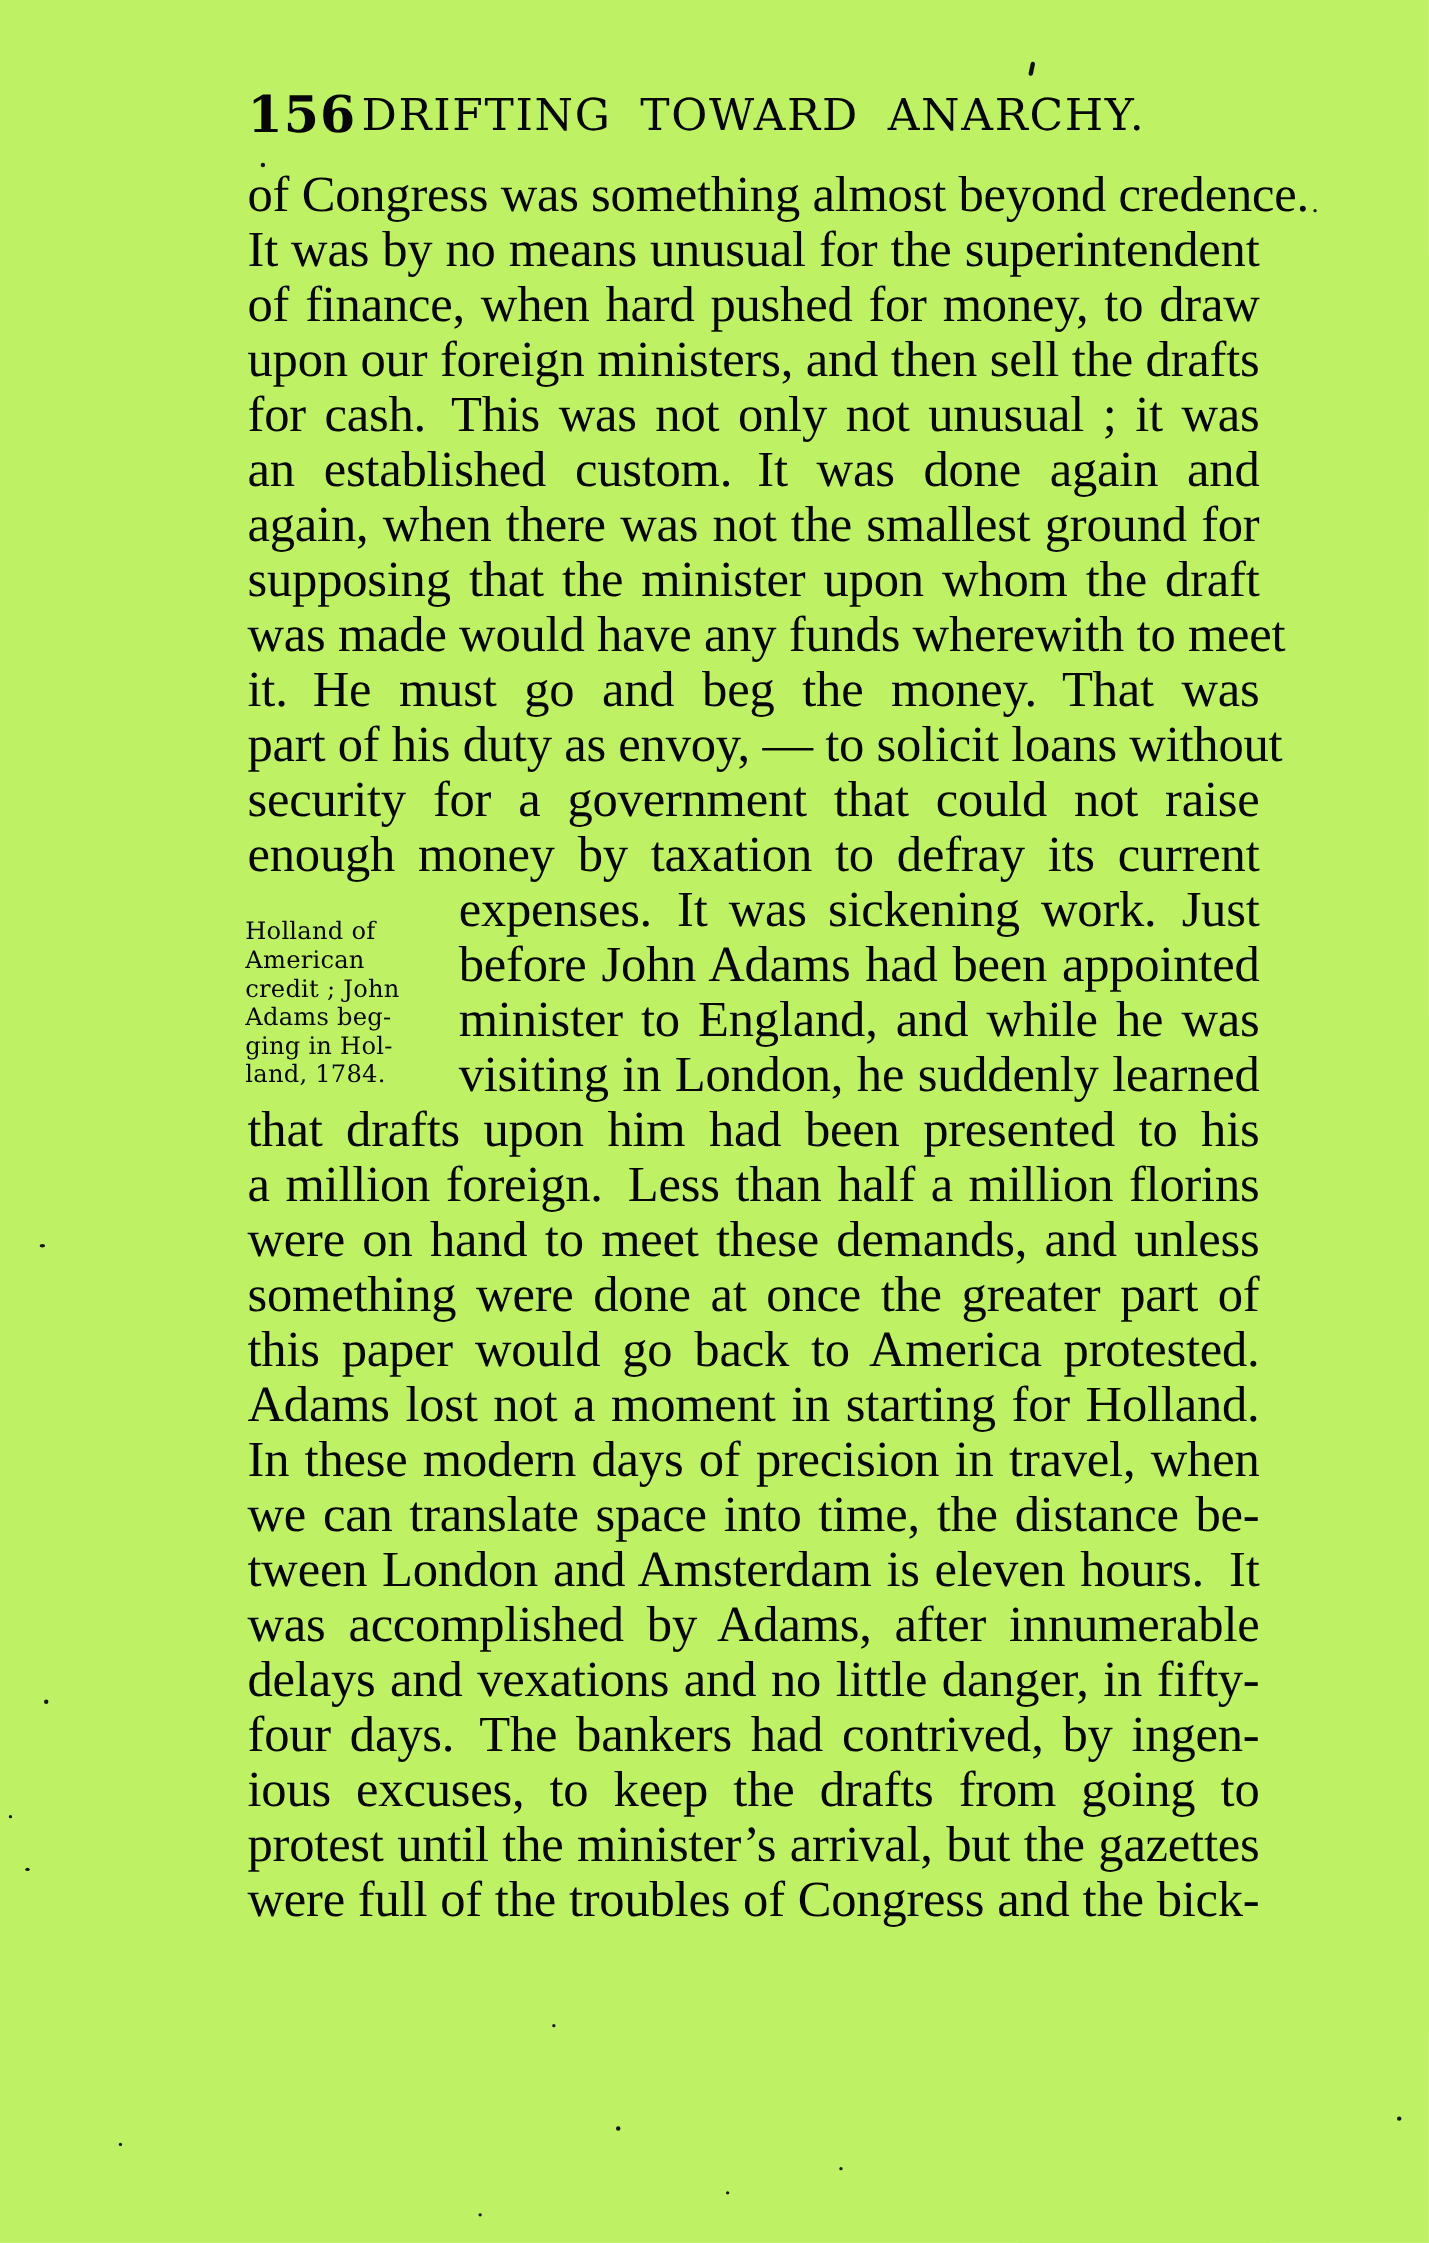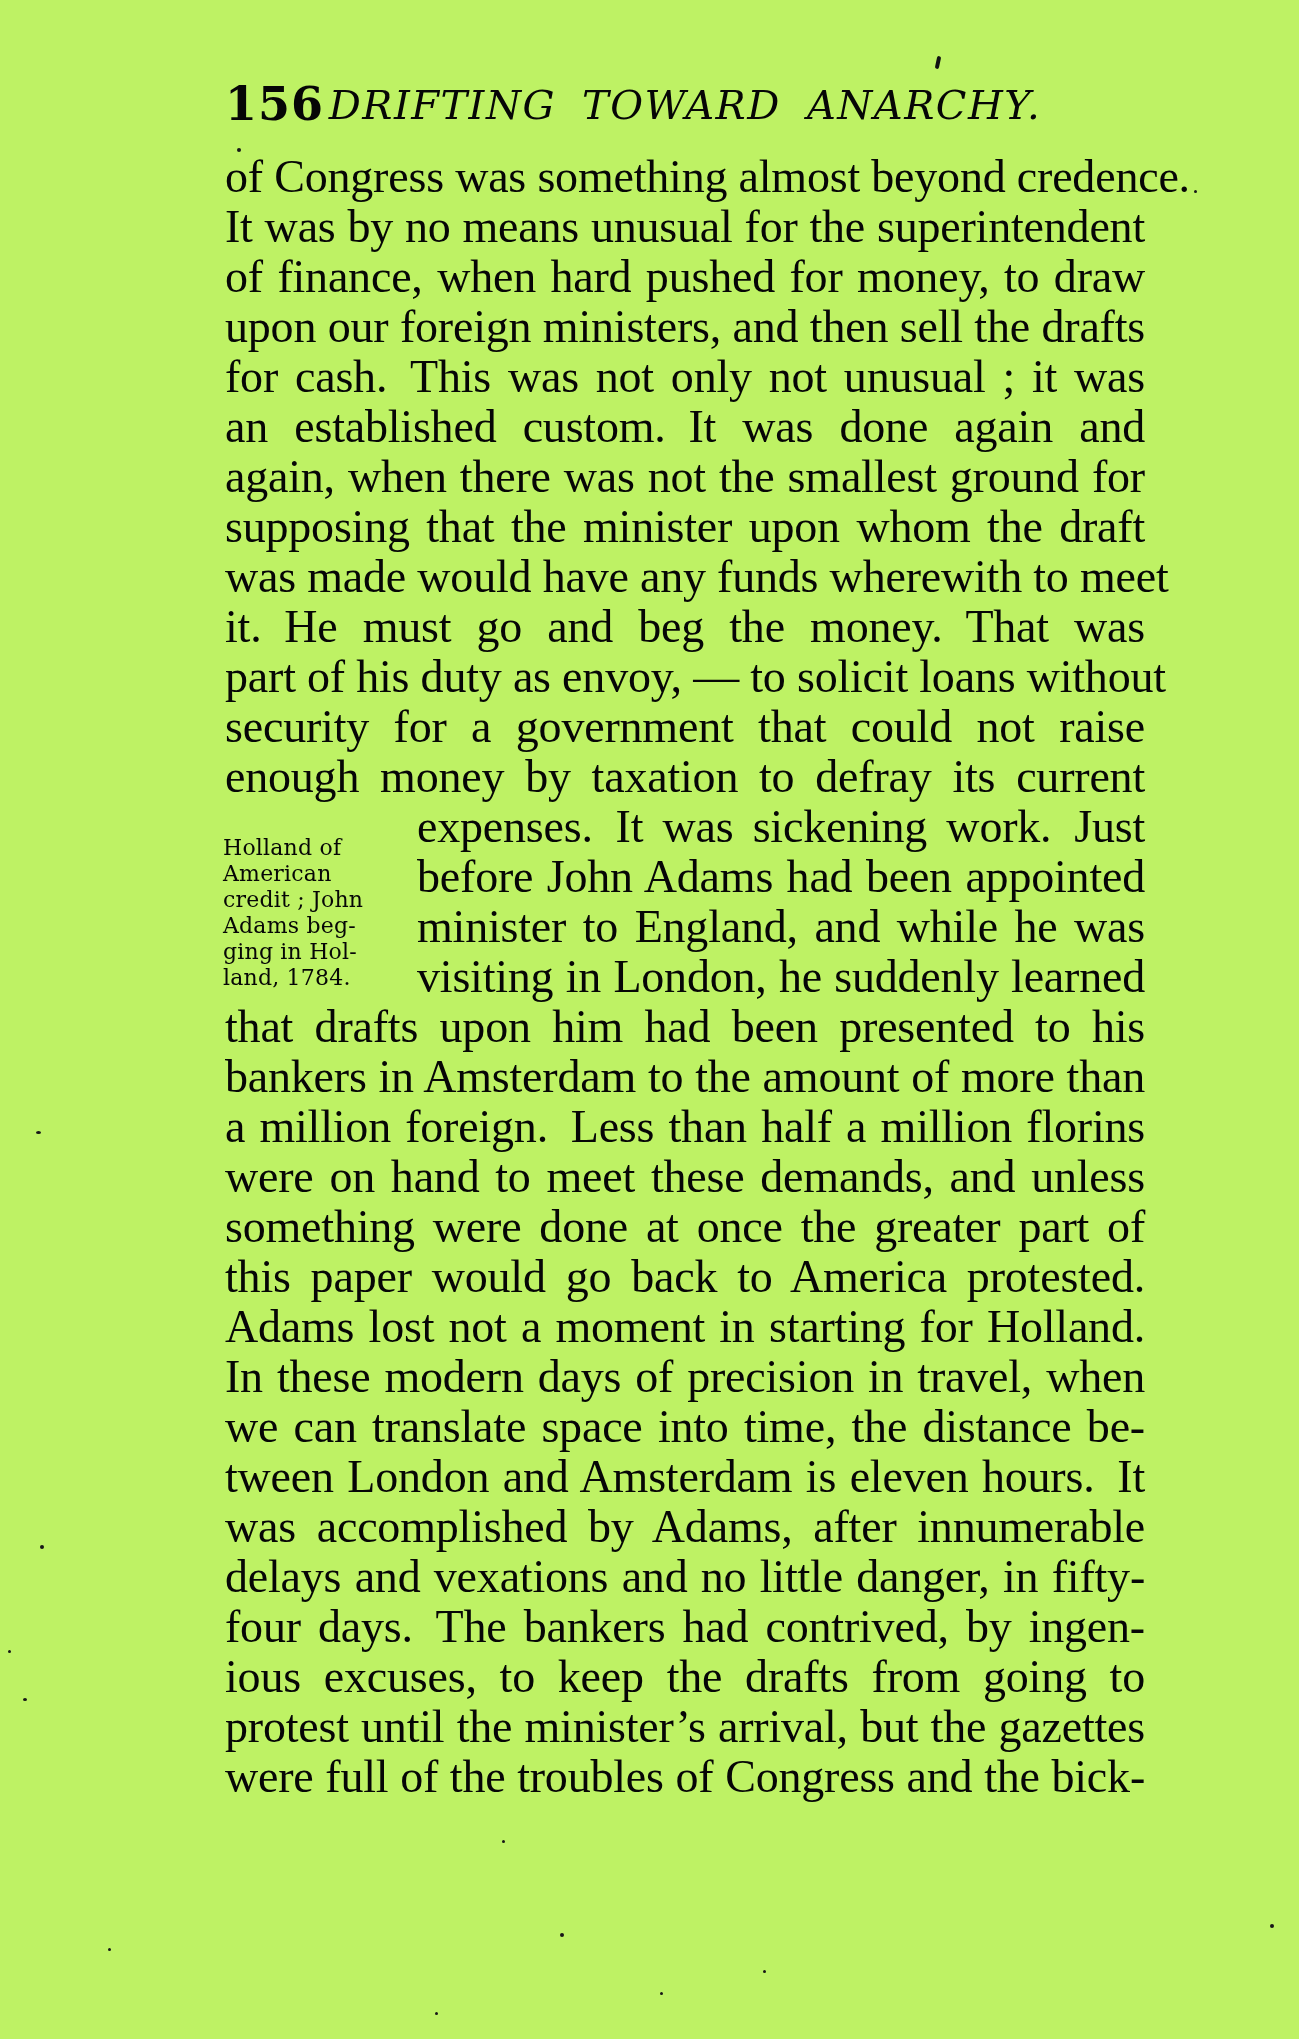--- a/index.html
+++ b/index.html
@@ -18,21 +18,21 @@
   .pagenum {
     position:absolute; left:0; top:0;
     font-family:"DejaVu Serif", serif;
     font-weight:bold; font-size:46px; line-height:52px;
     letter-spacing:1px;
   }
   .runtitle {
     position:absolute; left:0; top:2px; width:100%;
     text-align:center;
     font-family:"DejaVu Serif", serif;
-    font-style:italic; font-size:40px; line-height:50px;
+    font-size:40px; line-height:50px;
     letter-spacing:1.5px; word-spacing:12px;
     white-space:nowrap;
   }
 
   
   .body-block {
     position:absolute; left:225px; top:152px; width:920px;
   }
   .bline {
     height:50px; line-height:50px;
@@ -84,21 +84,20 @@
     <div class="bline">was made would have any funds wherewith to meet</div>
     <div class="bline">it. He must go and beg the money. That was</div>
     <div class="bline">part of his duty as envoy, — to solicit loans without</div>
     <div class="bline">security for a government that could not raise</div>
     <div class="bline">enough money by taxation to defray its current</div>
     <div class="bline indent">expenses. It was sickening work. Just</div>
     <div class="bline indent">before John Adams had been appointed</div>
     <div class="bline indent">minister to England, and while he was</div>
     <div class="bline indent">visiting in London, he suddenly learned</div>
     <div class="bline">that drafts upon him had been presented to his</div>
-    <div class="bline">bankers in Amsterdam to the amount of more than</div>
     <div class="bline">a million foreign. Less than half a million florins</div>
     <div class="bline">were on hand to meet these demands, and unless</div>
     <div class="bline">something were done at once the greater part of</div>
     <div class="bline">this paper would go back to America protested.</div>
     <div class="bline">Adams lost not a moment in starting for Holland.</div>
     <div class="bline">In these modern days of precision in travel, when</div>
     <div class="bline">we can translate space into time, the distance be-</div>
     <div class="bline">tween London and Amsterdam is eleven hours. It</div>
     <div class="bline">was accomplished by Adams, after innumerable</div>
     <div class="bline">delays and vexations and no little danger, in fifty-</div>

